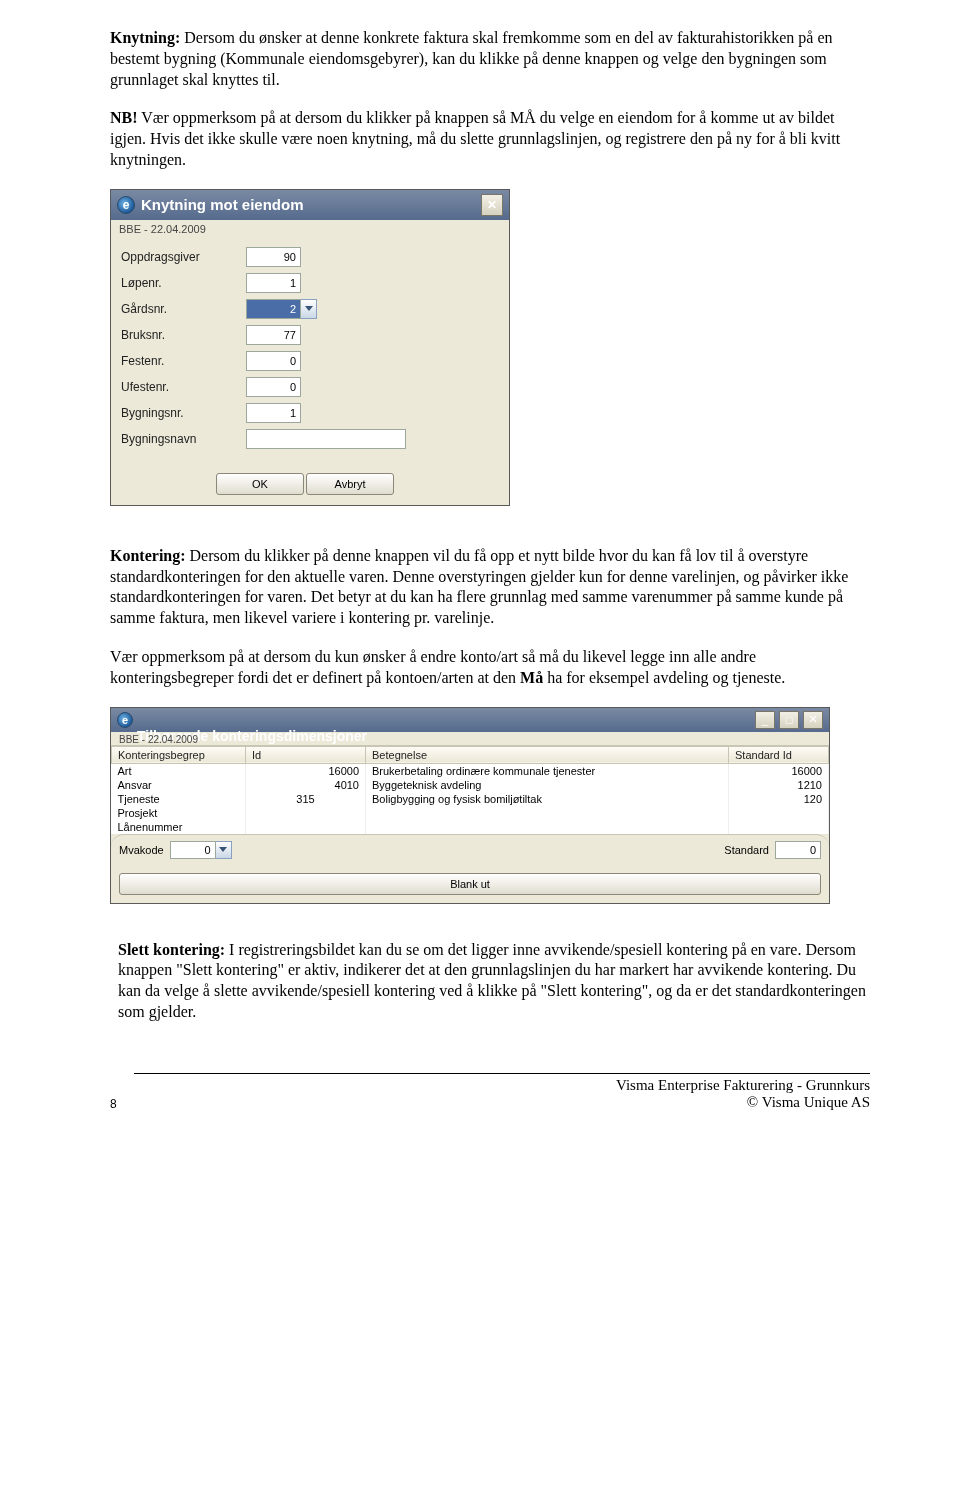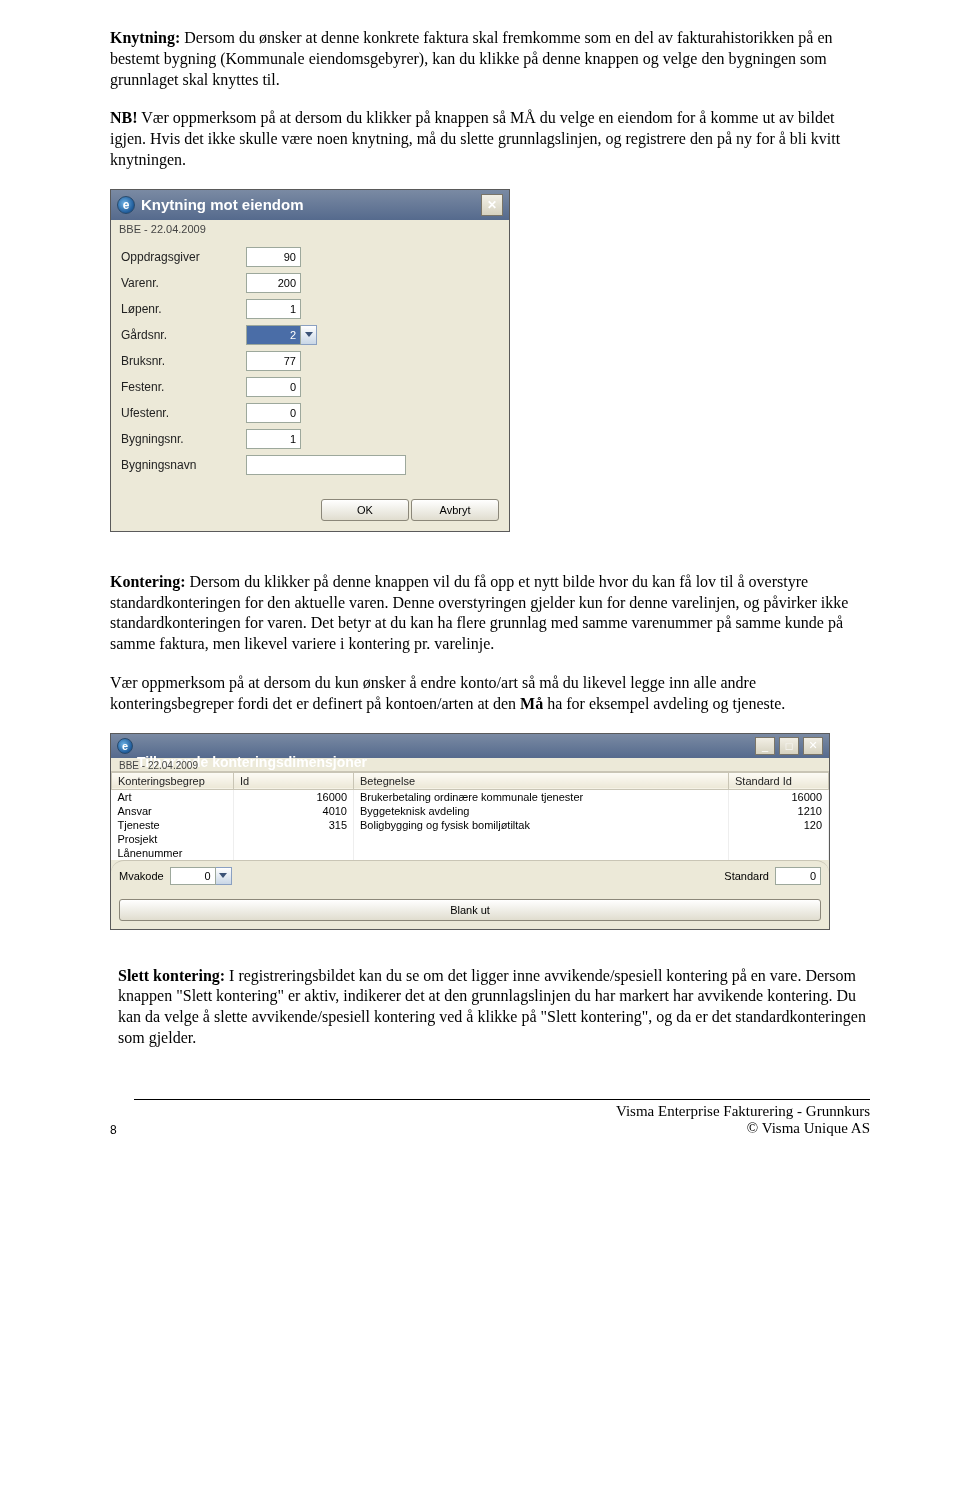--- a/index.html
+++ b/index.html
@@ -72,21 +72,21 @@
 .w-short { width: 55px; justify-content: flex-end; }
 .form-row .field.selected { background: #4a6da7; color: #fff; }
 .combo-btn {
   width: 16px; height: 20px;
   background: linear-gradient(#fff, #c9d7e6);
   border: 1px solid #8aa0c1;
   border-left: none;
   display: flex; align-items: center; justify-content: center;
 }
 .dialog1 .btn-row {
-  display: flex; justify-content: flex-end; gap: 2px;
+  display: flex; justify-content: center; gap: 2px;
   padding: 8px 10px 10px 0;
 }
 .win-button {
   height: 22px;
   min-width: 88px;
   background: linear-gradient(#fff, #e0ddcf);
   border: 1px solid #8b8779;
   border-radius: 3px;
   font-family: Tahoma, Geneva, sans-serif;
   font-size: 11px;
@@ -178,24 +178,20 @@
     <span class="title-text">Knytning mot eiendom</span>
     <div class="close-btn">✕</div>
   </div>
   <div class="infobar">BBE - 22.04.2009</div>
   <div class="form">
     <div class="form-row">
         <label>Oppdragsgiver</label>
         <div class="field w-short">90</div>
       </div>
     <div class="form-row">
-        <label>Varenr.</label>
-        <div class="field w-short">200</div>
-      </div>
-    <div class="form-row">
         <label>Løpenr.</label>
         <div class="field w-short">1</div>
       </div>
     <div class="form-row">
       <label>Gårdsnr.</label>
       <div class="field w-short selected">2</div>
       <div class="combo-btn">
         <svg class="chev" width="8" height="6">
             <path d="M0 0 L8 0 L4 5 Z"></path>
           </svg>
@@ -240,42 +236,42 @@
     <div class="app-icon" style="width:16px;height:16px;font-size:11px;background:radial-gradient(circle at 40% 40%,#6eb3e6 0%,#1e5a99 70%);border-radius:50%;border:1px solid #294a6b;display:flex;align-items:center;justify-content:center;color:#fff;font-weight:bold;">e</div>
     <span class="title-text">Tilhørende konteringsdimensjoner</span>
     <div class="win-min">_</div>
     <div class="win-max">□</div>
     <div class="win-min">✕</div>
   </div>
   <div class="infobar2">BBE - 22.04.2009</div>
   <table class="table2">
     <thead>
       <tr>
-        <th style="width:122px;">Konteringsbegrep</th>
+        <th style="width:134px;">Konteringsbegrep</th>
         <th style="width:120px;">Id</th>
         <th>Betegnelse</th>
         <th style="width:100px;">Standard Id</th>
       </tr>
     </thead>
     <tbody>
         <tr>
           <td>Art</td>
           <td style="text-align: right;">16000</td>
           <td>Brukerbetaling ordinære kommunale tjenester</td>
           <td style="text-align: right;">16000</td>
         </tr>
         <tr>
           <td>Ansvar</td>
           <td style="text-align: right;">4010</td>
           <td>Byggeteknisk avdeling</td>
           <td style="text-align: right;">1210</td>
         </tr>
         <tr>
           <td>Tjeneste</td>
-          <td style="text-align: right;">315</td>
+          <td style="text-align: center;">315</td>
           <td>Boligbygging og fysisk bomiljøtiltak</td>
           <td style="text-align: right;">120</td>
         </tr>
         <tr>
           <td>Prosjekt</td>
           <td style="text-align: right;"></td>
           <td></td>
           <td style="text-align: right;"></td>
         </tr>
         <tr>

